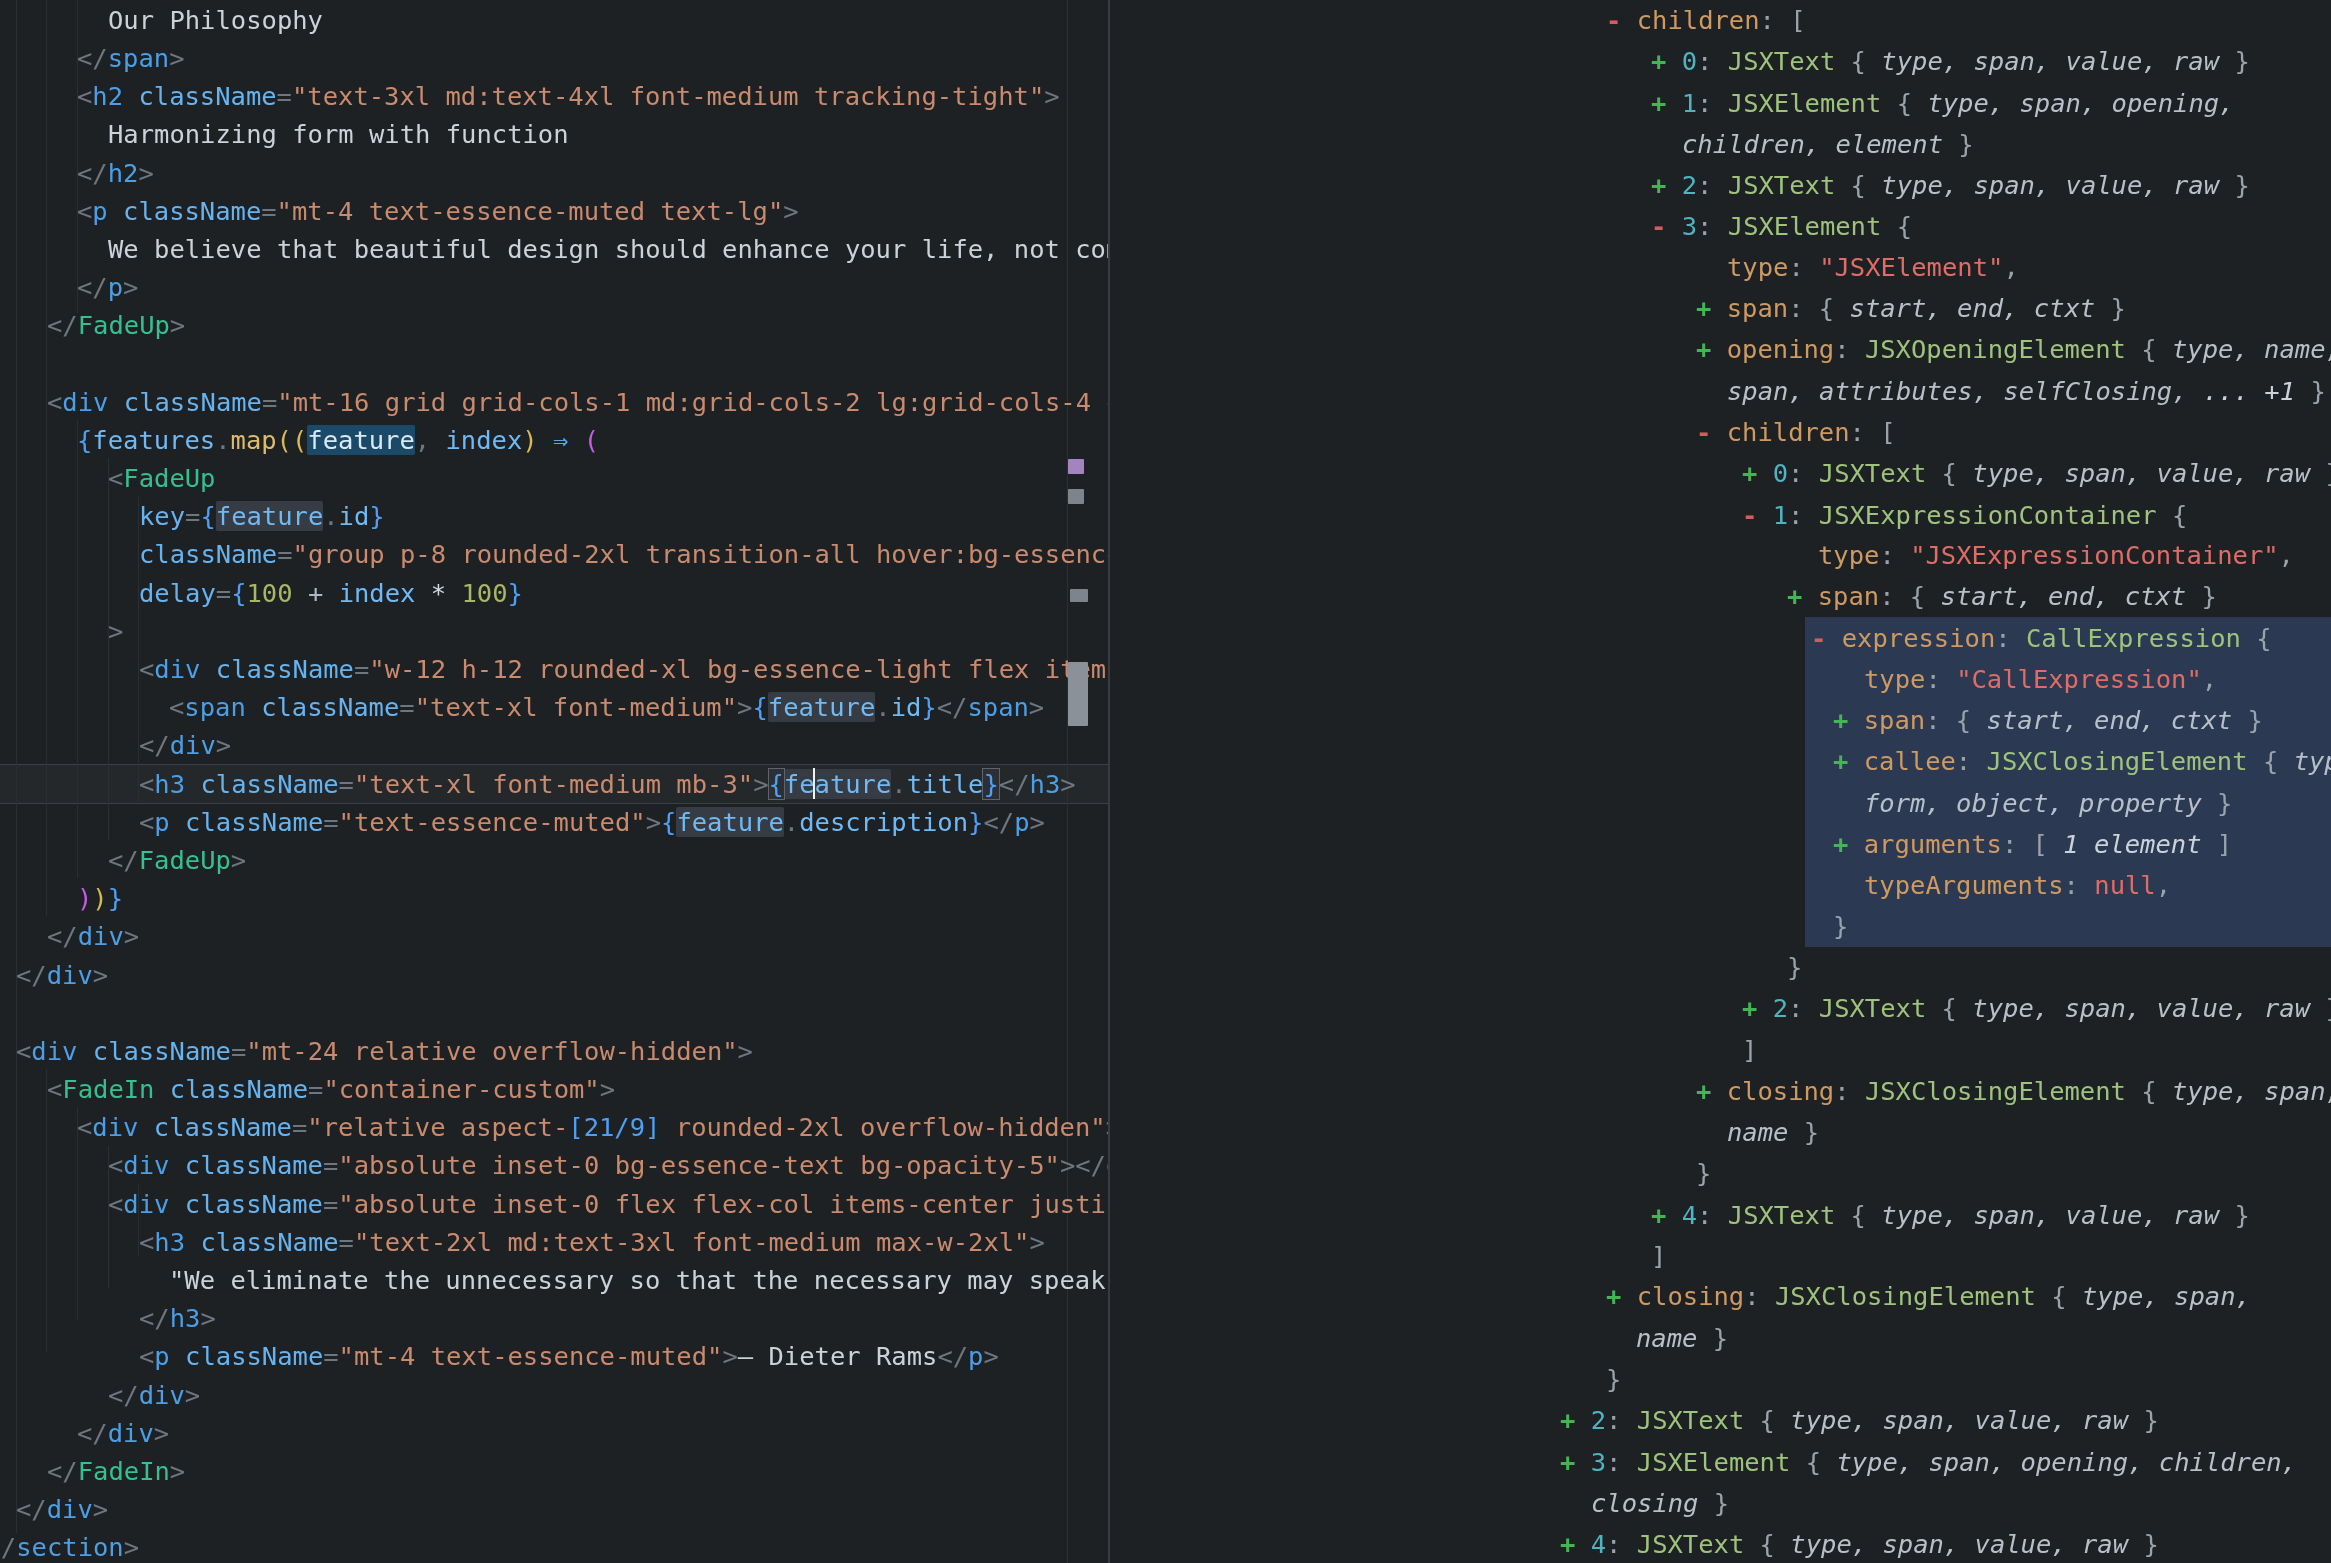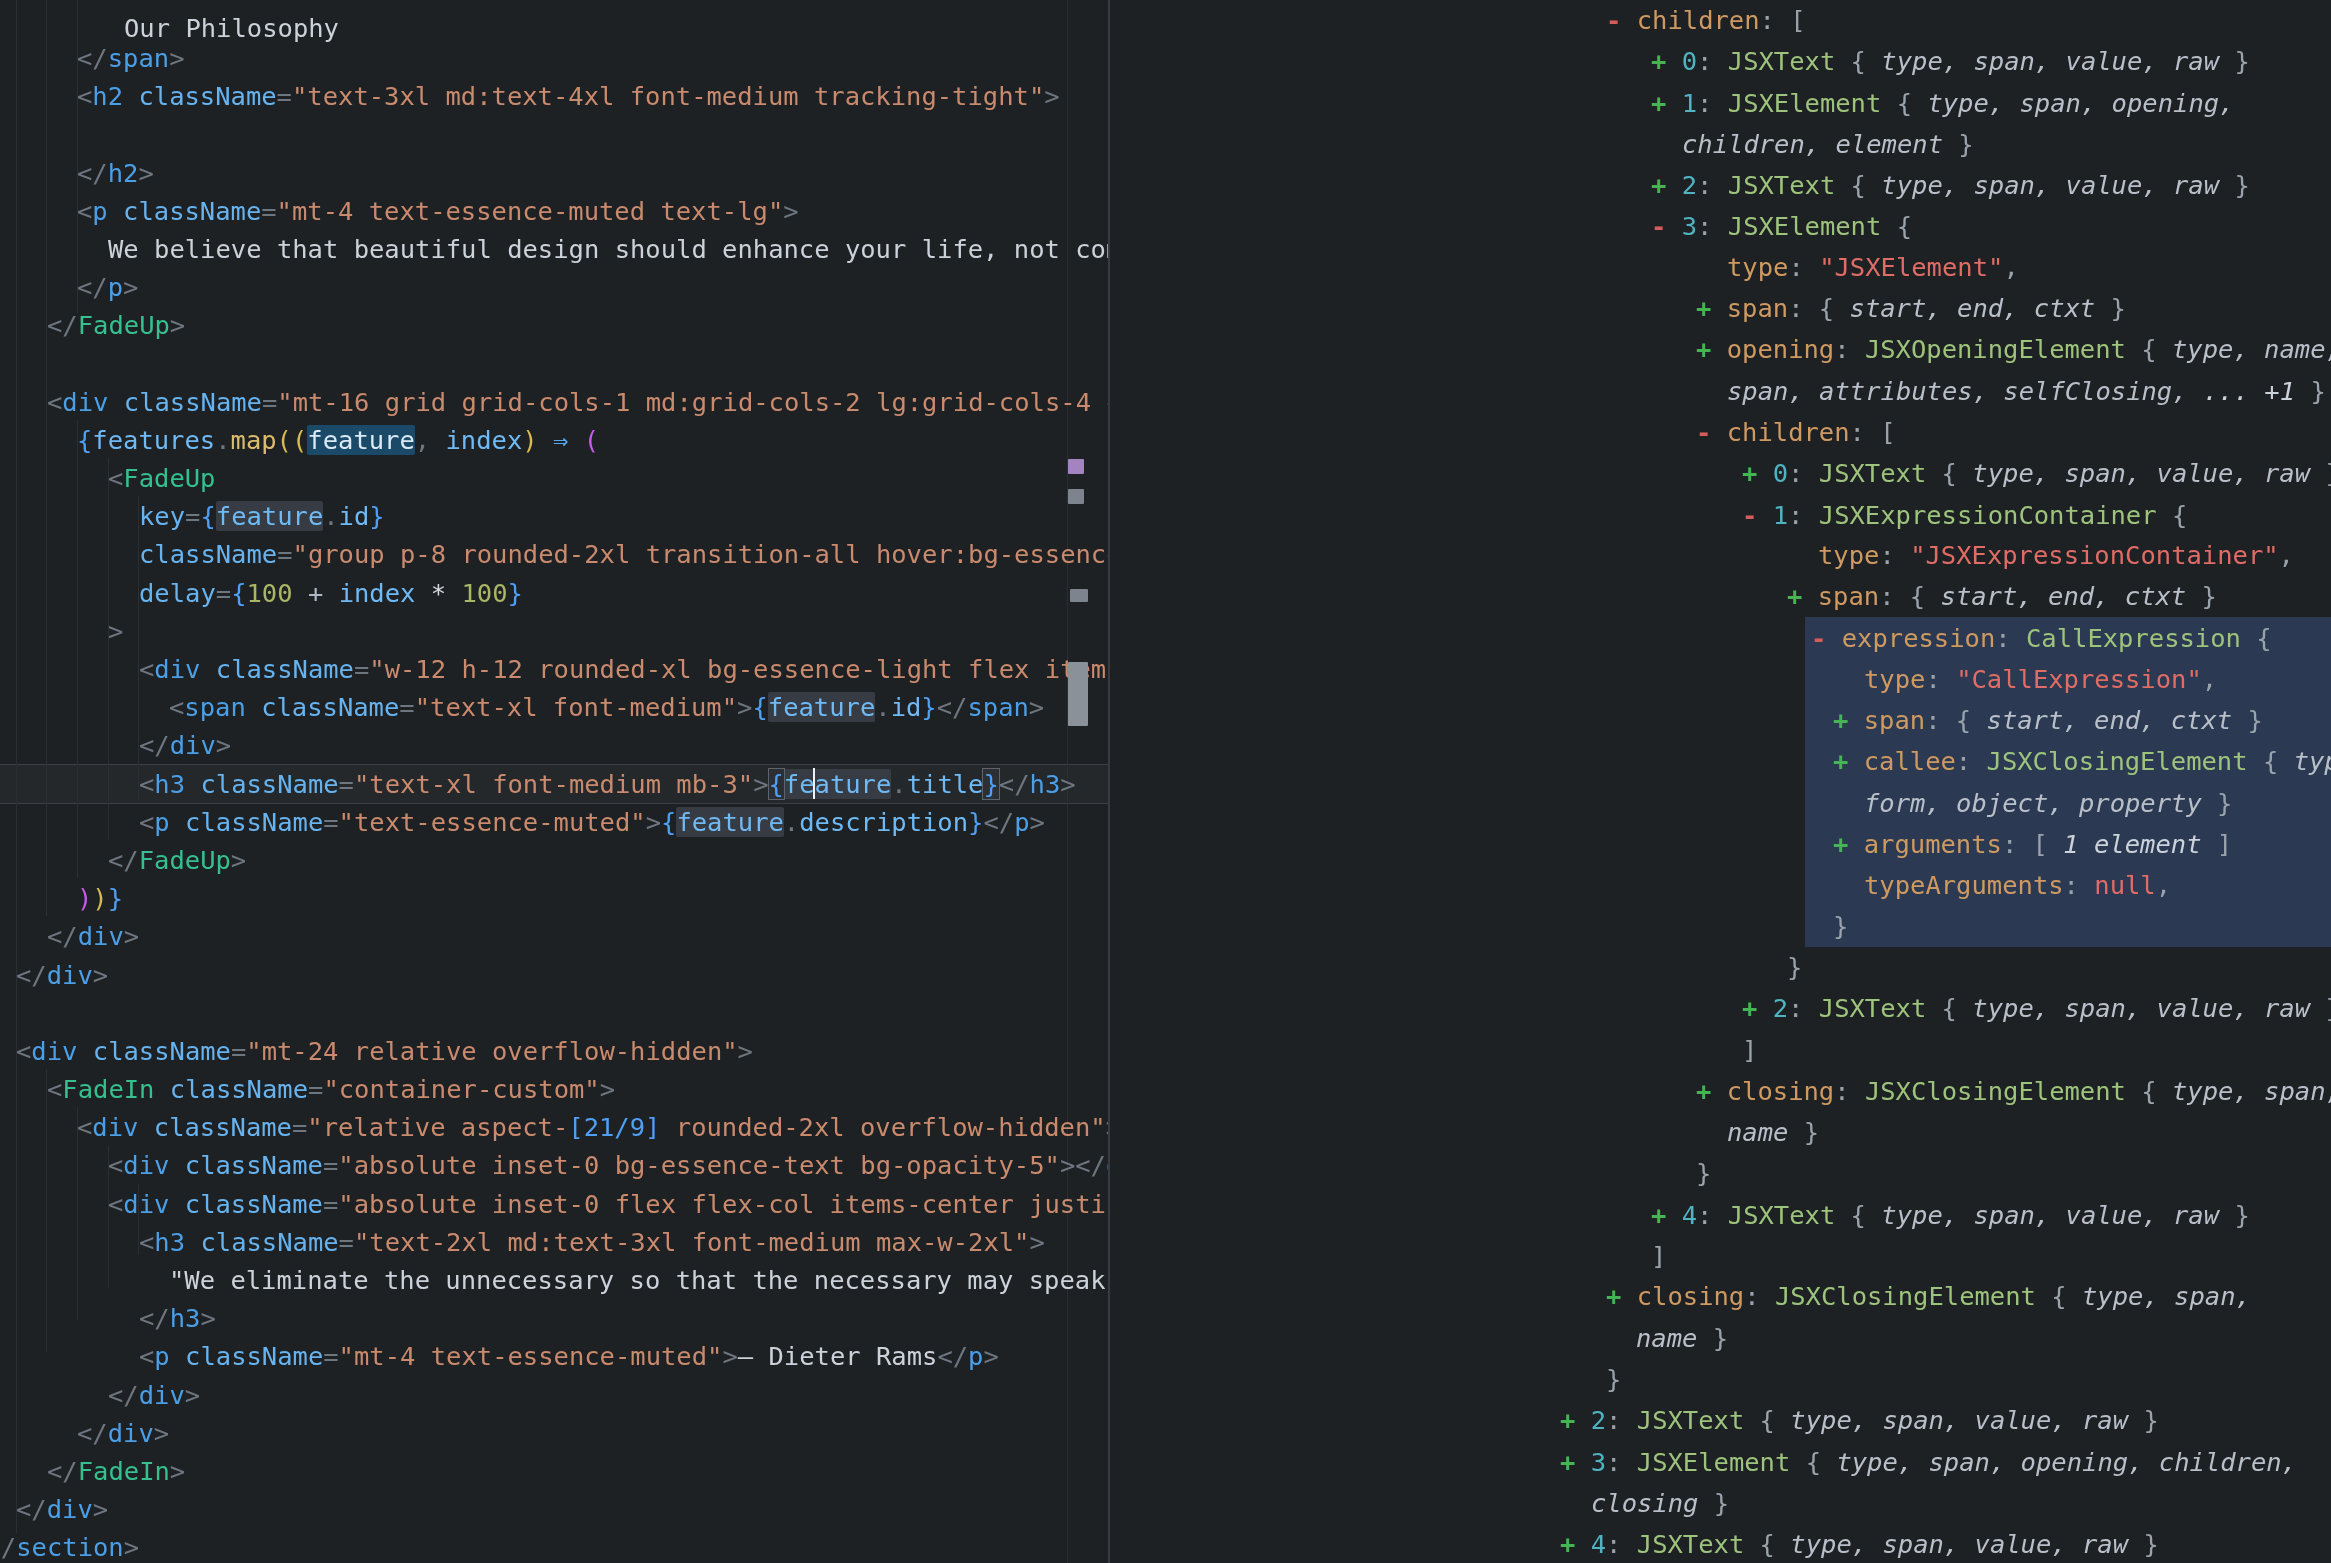--- a/index.html
+++ b/index.html
@@ -43,23 +43,24 @@
   <div class="guide" style="left: 16.4px; top: 0px; height: 1533px;"></div>
       <div class="guide" style="left: 46px; top: 0px; height: 916px;"></div>
       <div class="guide" style="left: 46px; top: 1069px; height: 283px;"></div>
       <div class="guide" style="left: 77px; top: 0px; height: 313px;"></div>
       <div class="guide" style="left: 77px; top: 420px; height: 458px;"></div>
       <div class="guide" style="left: 77px; top: 1107px; height: 213px;"></div>
       <div class="guide" style="left: 108px; top: 458px; height: 382px;"></div>
       <div class="guide" style="left: 108px; top: 1146px; height: 142px;"></div>
       <div class="guide" style="left: 138px; top: 496px; height: 305px;"></div>
       <div class="guide" style="left: 138px; top: 1184px; height: 71px;"></div>
-      <div class="ln" style="top: 0.9px; left: 124px; margin-top: 8px;"><span class="tk-txt">Our Philosophy</span></div>
+      <div class="ln" style="top: 0.9px; left: 108px;"><span class="tk-txt">Our Philosophy</span></div>
       <div class="ln" style="top: 39px; left: 77px;"><span class="tk-pun">&lt;/</span><span class="tk-tag">span</span><span class="tk-pun">&gt;</span></div>
       <div class="ln" style="top: 77px; left: 77px;"><span class="tk-pun">&lt;</span><span class="tk-tag">h2</span><span class="tk-pln"> </span><span class="tk-attr">className</span><span class="tk-op">=</span><span class="tk-str">"text-3xl md:text-4xl font-medium tracking-tight"</span><span class="tk-pun">&gt;</span></div>
+      <div class="ln" style="top: 115px; left: 108px;"><span class="tk-txt">Harmonizing form with function</span></div>
       <div class="ln" style="top: 154px; left: 77px;"><span class="tk-pun">&lt;/</span><span class="tk-tag">h2</span><span class="tk-pun">&gt;</span></div>
       <div class="ln" style="top: 192px; left: 77px;"><span class="tk-pun">&lt;</span><span class="tk-tag">p</span><span class="tk-pln"> </span><span class="tk-attr">className</span><span class="tk-op">=</span><span class="tk-str">"mt-4 text-essence-muted text-lg"</span><span class="tk-pun">&gt;</span></div>
       <div class="ln" style="top: 230px; left: 108px;"><span class="tk-txt">We believe that beautiful design should enhance your life, not complicate it.</span></div>
       <div class="ln" style="top: 268px; left: 77px;"><span class="tk-pun">&lt;/</span><span class="tk-tag">p</span><span class="tk-pun">&gt;</span></div>
       <div class="ln" style="top: 306px; left: 47px;"><span class="tk-pun">&lt;/</span><span class="tk-comp">FadeUp</span><span class="tk-pun">&gt;</span></div>
       <div class="ln" style="top: 345px; left: -14.5px;"></div>
       <div class="ln" style="top: 383px; left: 47px;"><span class="tk-pun">&lt;</span><span class="tk-tag">div</span><span class="tk-pln"> </span><span class="tk-attr">className</span><span class="tk-op">=</span><span class="tk-str">"mt-16 grid grid-cols-1 md:grid-cols-2 lg:grid-cols-4 gap-8"</span></div>
       <div class="ln" style="top: 421px; left: 77px;"><span class="tk-jsb">{</span><span class="tk-var">features</span><span class="tk-pun">.</span><span class="tk-fn">map</span><span class="tk-b1">((</span><span class="tk-sel">feature</span><span class="tk-pun">,</span><span class="tk-pln"> </span><span class="tk-var">index</span><span class="tk-b1">)</span><span class="tk-pln"> </span><span class="tk-arr">⇒</span><span class="tk-pln"> </span><span class="tk-b2">(</span></div>
       <div class="ln" style="top: 459px; left: 108px;"><span class="tk-pun">&lt;</span><span class="tk-comp">FadeUp</span></div>
       <div class="ln" style="top: 497px; left: 139px;"><span class="tk-attr">key</span><span class="tk-op">=</span><span class="tk-jsb">{</span><span class="tk-wvar">feature</span><span class="tk-pun">.</span><span class="tk-var">id</span><span class="tk-jsb">}</span></div>

